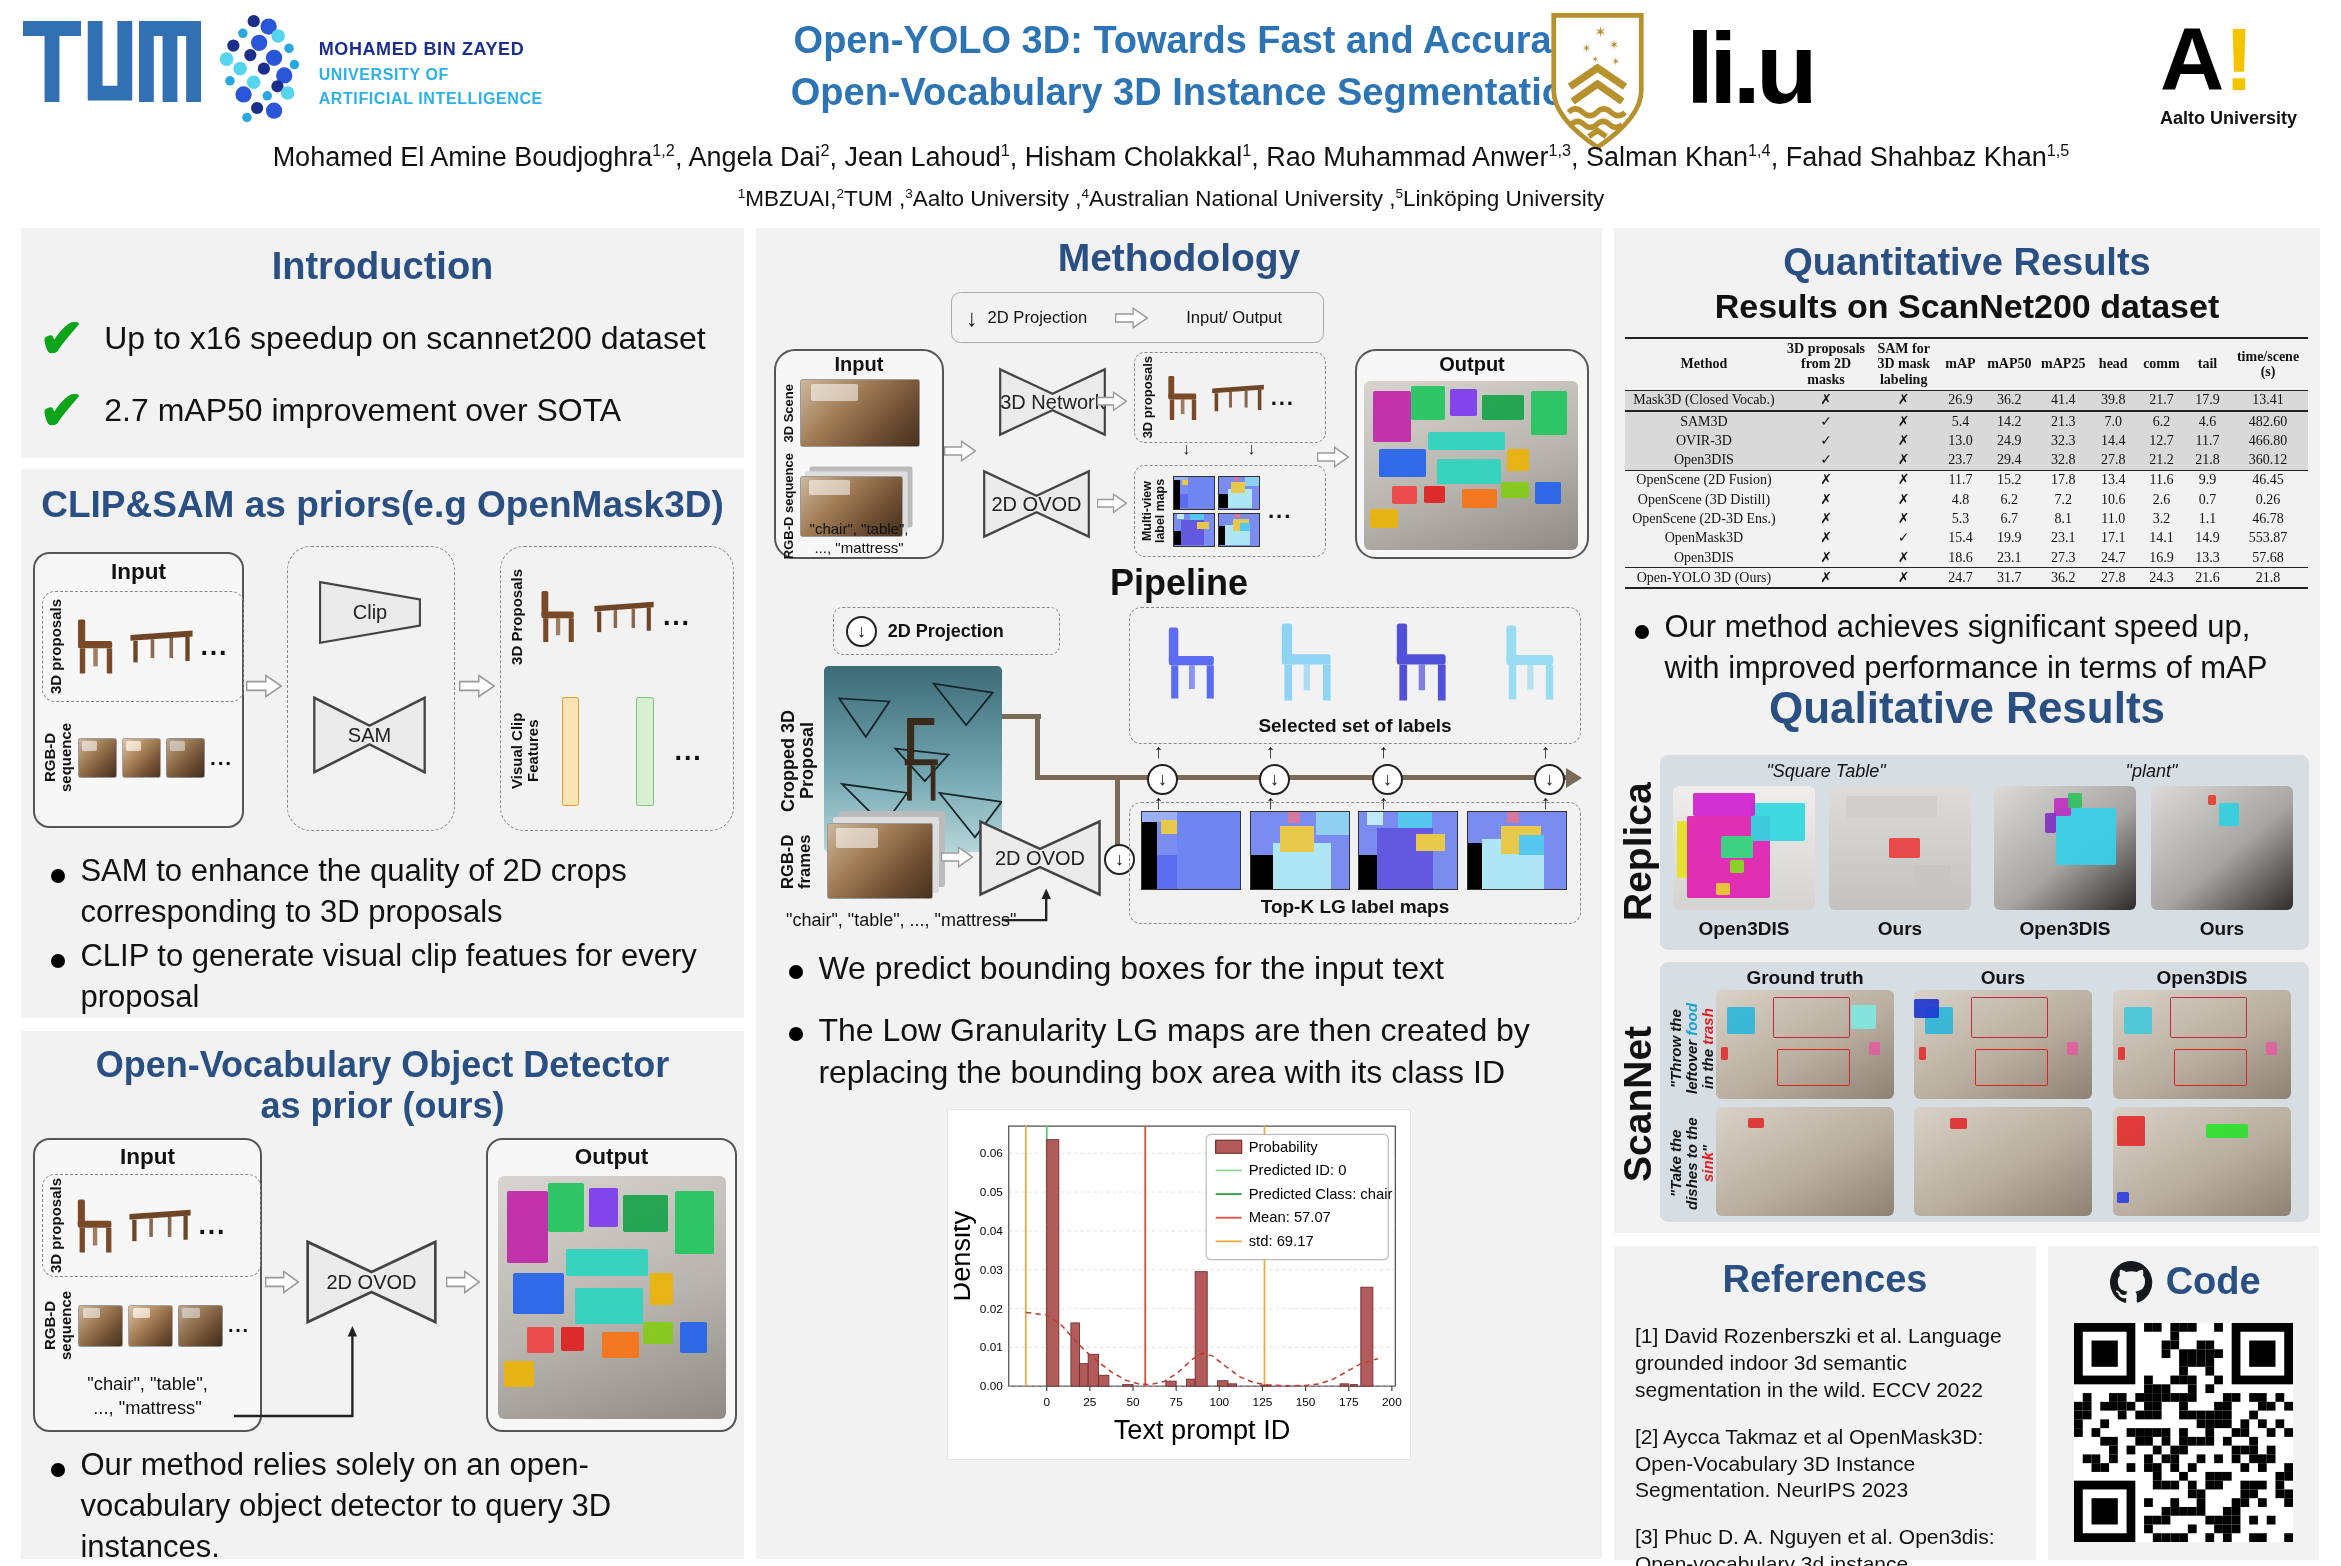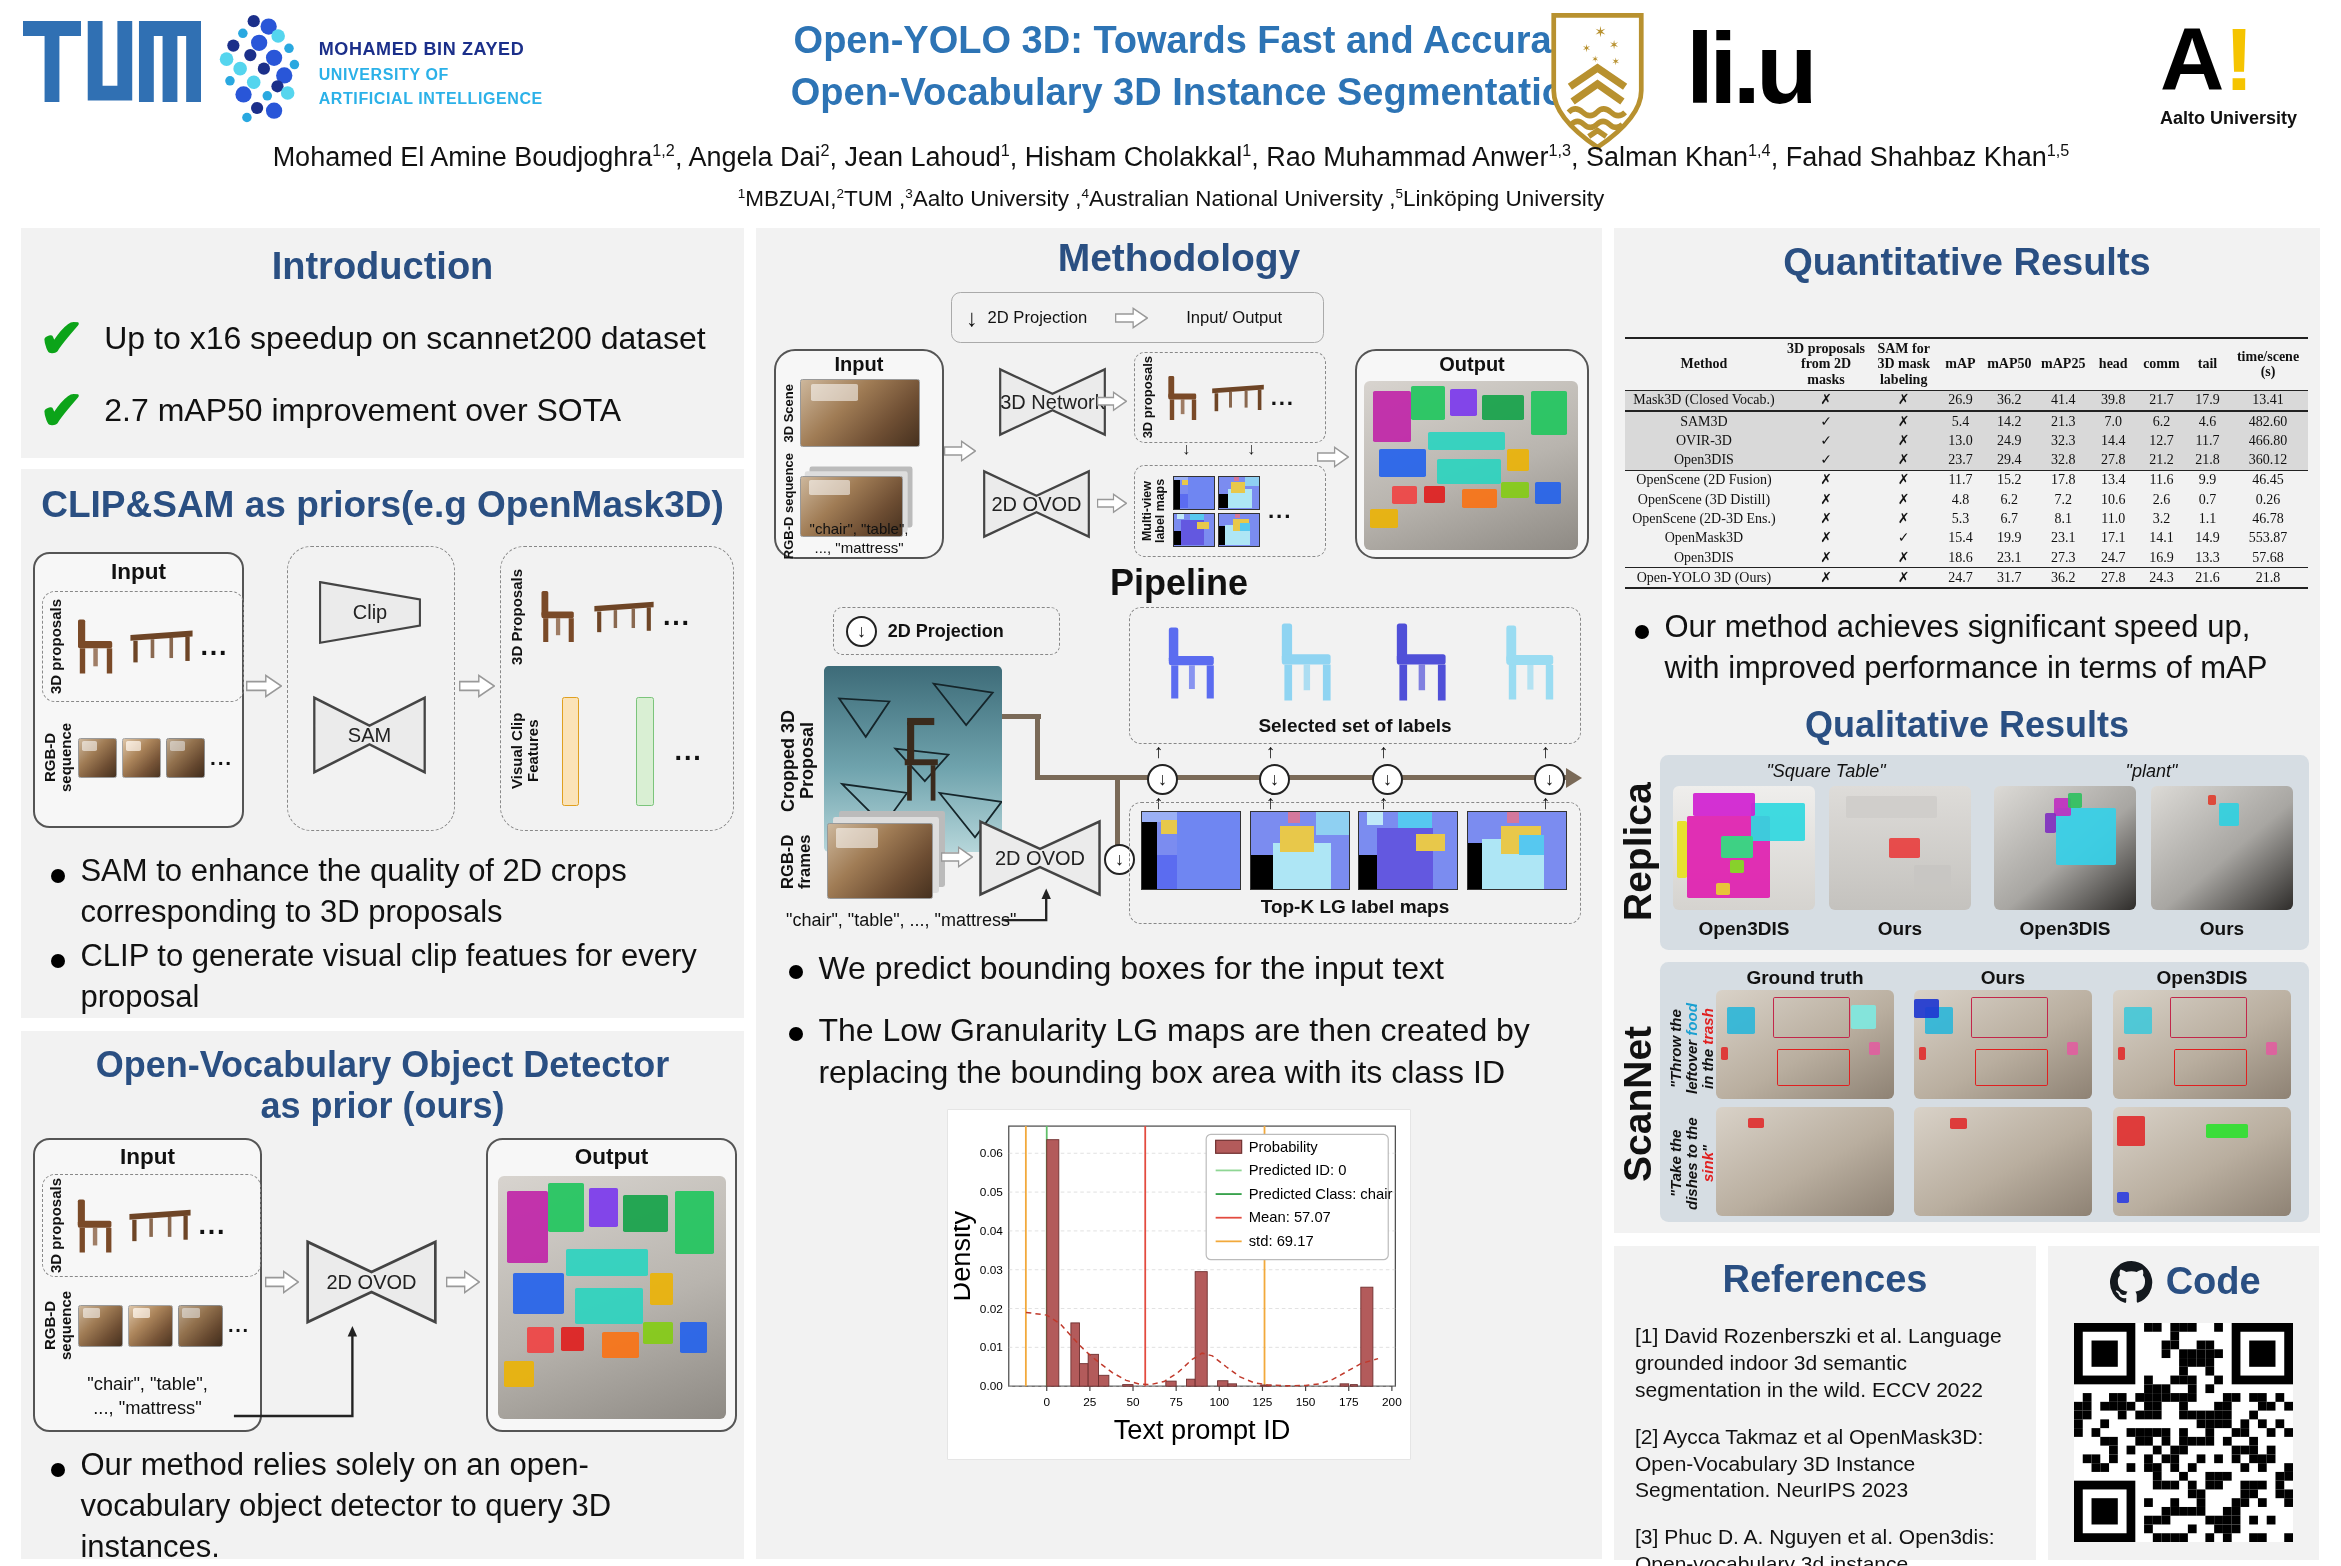--- a/index.html
+++ b/index.html
@@ -657,20 +657,21 @@
             <line x1="442" x2="486" y1="167" y2="167" stroke="#e34b3f" stroke-width="3"></line>
             <text x="498" y="175" font-size="25" font-family="Liberation Sans">Mean: 57.07</text>
             <line x1="442" x2="486" y1="207" y2="207" stroke="#f2a93b" stroke-width="3"></line>
             <text x="498" y="215" font-size="25" font-family="Liberation Sans">std: 69.17</text>
           </svg></div>
     </div>
   </div>
 
   <div class="box" style="left:1614px;top:228px;width:706px;height:1005px;">
     <div class="sec-h" style="margin-top:13px;">Quantitative Results</div>
+    <div class="blk-h" style="position:absolute;left:0;top:59px;width:100%;">Results on ScanNet200 dataset</div>
     <div class="tblwrap" style="position:absolute;left:10.7px;top:109px;width:683px;">
       <table class="qt" id="qtable">
           <colgroup>
             <col style="width:148px">
             <col style="width:80px">
             <col style="width:65px">
             <col style="width:41px">
             <col style="width:50px">
             <col style="width:50px">
             <col style="width:43px">
@@ -816,21 +817,21 @@
               <td class="b">21.6</td>
               <td>21.8</td>
             </tr>
           </tbody>
         </table>
     </div>
     <div class="bullet-row" style="position:absolute;left:21px;top:379px;width:663px;font-size:31px;">
       <span class="bdot"></span>
       <span>Our method achieves significant speed up, with improved performance in terms of mAP</span>
     </div>
-    <div class="sec-h" style="position:absolute;left:0;top:476px;width:100%;font-size:36px;">Qualitative Results</div>
+    <div class="sec-h" style="position:absolute;left:0;top:455px;width:100%;font-size:44px;">Qualitative Results</div>
     <span class="rot" style="position:absolute;left:3.6px;top:535px;height:178px;font-size:39px;">Replica</span>
     <div class="panel" style="left:46px;top:527px;width:649px;height:195px;">
       <div class="cap-it" style="position:absolute;left:36px;top:6px;width:260px;">"Square Table"</div>
       <div class="cap-it" style="position:absolute;left:367px;top:6px;width:249px;">"plant"</div>
       <div class="scene" style="position: absolute; left: 13px; top: 31px; width: 142px; height: 124px; background: linear-gradient(rgb(239, 238, 236), rgb(213, 211, 207));">
           <span class="p" style="left: 10%; top: 24%; width: 58%; height: 66%; background: rgb(224, 32, 176); opacity: 0.92;"></span>
           <span class="p" style="left: 55%; top: 14%; width: 38%; height: 30%; background: rgb(48, 216, 224); opacity: 0.92;"></span>
           <span class="p" style="left: 14%; top: 6%; width: 44%; height: 18%; background: rgb(208, 32, 208); opacity: 0.92;"></span>
           <span class="p" style="left: 34%; top: 40%; width: 22%; height: 18%; background: rgb(48, 224, 128); opacity: 0.92;"></span>
           <span class="p" style="left: 3%; top: 28%; width: 7%; height: 46%; background: rgb(232, 224, 32); opacity: 0.92;"></span>

